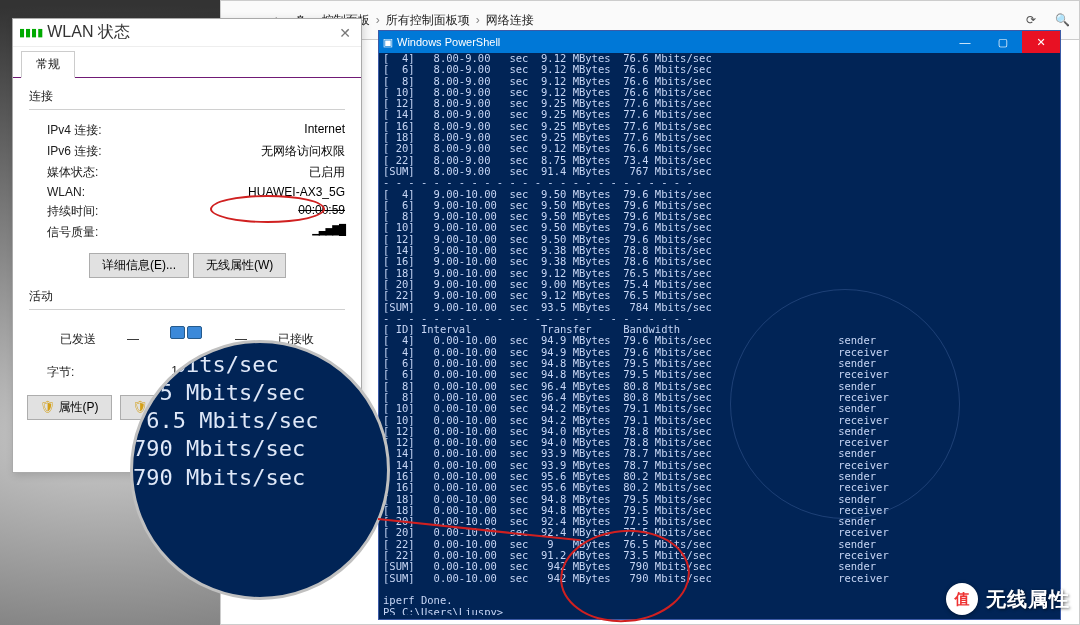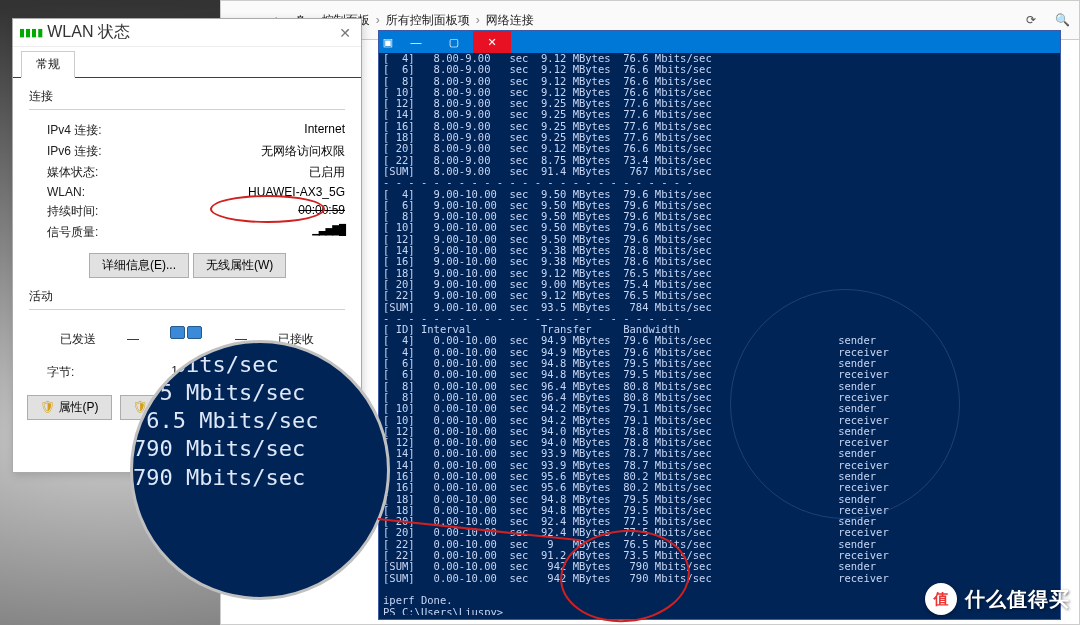--- a/index.html
+++ b/index.html
@@ -272,29 +272,30 @@
   <div class="lines" id="zoom-lines">0 Mbits/sec
 6.5 Mbits/sec
 76.5 Mbits/sec
 790 Mbits/sec
 790 Mbits/sec</div>
 </div>
 
 <div class="ps">
   <div class="titlebar">
     <span class="ico">▣</span>
+    <span class="ttl">Windows PowerShell</span>
     <span class="wb">—</span>
     <span class="wb">▢</span>
     <span class="wb close">✕</span>
   </div>
   <div class="body" id="ps-body"><div>[&nbsp;&nbsp;4]&nbsp;&nbsp;&nbsp;8.00-9.00&nbsp;&nbsp;&nbsp;sec&nbsp;&nbsp;9.12&nbsp;MBytes&nbsp;&nbsp;76.6&nbsp;Mbits/sec</div><div>[&nbsp;&nbsp;6]&nbsp;&nbsp;&nbsp;8.00-9.00&nbsp;&nbsp;&nbsp;sec&nbsp;&nbsp;9.12&nbsp;MBytes&nbsp;&nbsp;76.6&nbsp;Mbits/sec</div><div>[&nbsp;&nbsp;8]&nbsp;&nbsp;&nbsp;8.00-9.00&nbsp;&nbsp;&nbsp;sec&nbsp;&nbsp;9.12&nbsp;MBytes&nbsp;&nbsp;76.6&nbsp;Mbits/sec</div><div>[&nbsp;10]&nbsp;&nbsp;&nbsp;8.00-9.00&nbsp;&nbsp;&nbsp;sec&nbsp;&nbsp;9.12&nbsp;MBytes&nbsp;&nbsp;76.6&nbsp;Mbits/sec</div><div>[&nbsp;12]&nbsp;&nbsp;&nbsp;8.00-9.00&nbsp;&nbsp;&nbsp;sec&nbsp;&nbsp;9.25&nbsp;MBytes&nbsp;&nbsp;77.6&nbsp;Mbits/sec</div><div>[&nbsp;14]&nbsp;&nbsp;&nbsp;8.00-9.00&nbsp;&nbsp;&nbsp;sec&nbsp;&nbsp;9.25&nbsp;MBytes&nbsp;&nbsp;77.6&nbsp;Mbits/sec</div><div>[&nbsp;16]&nbsp;&nbsp;&nbsp;8.00-9.00&nbsp;&nbsp;&nbsp;sec&nbsp;&nbsp;9.25&nbsp;MBytes&nbsp;&nbsp;77.6&nbsp;Mbits/sec</div><div>[&nbsp;18]&nbsp;&nbsp;&nbsp;8.00-9.00&nbsp;&nbsp;&nbsp;sec&nbsp;&nbsp;9.25&nbsp;MBytes&nbsp;&nbsp;77.6&nbsp;Mbits/sec</div><div>[&nbsp;20]&nbsp;&nbsp;&nbsp;8.00-9.00&nbsp;&nbsp;&nbsp;sec&nbsp;&nbsp;9.12&nbsp;MBytes&nbsp;&nbsp;76.6&nbsp;Mbits/sec</div><div>[&nbsp;22]&nbsp;&nbsp;&nbsp;8.00-9.00&nbsp;&nbsp;&nbsp;sec&nbsp;&nbsp;8.75&nbsp;MBytes&nbsp;&nbsp;73.4&nbsp;Mbits/sec</div><div>[SUM]&nbsp;&nbsp;&nbsp;8.00-9.00&nbsp;&nbsp;&nbsp;sec&nbsp;&nbsp;91.4&nbsp;MBytes&nbsp;&nbsp;&nbsp;767&nbsp;Mbits/sec</div><div>-&nbsp;-&nbsp;-&nbsp;-&nbsp;-&nbsp;-&nbsp;-&nbsp;-&nbsp;-&nbsp;-&nbsp;-&nbsp;-&nbsp;-&nbsp;-&nbsp;-&nbsp;-&nbsp;-&nbsp;-&nbsp;-&nbsp;-&nbsp;-&nbsp;-&nbsp;-&nbsp;-&nbsp;-</div><div>[&nbsp;&nbsp;4]&nbsp;&nbsp;&nbsp;9.00-10.00&nbsp;&nbsp;sec&nbsp;&nbsp;9.50&nbsp;MBytes&nbsp;&nbsp;79.6&nbsp;Mbits/sec</div><div>[&nbsp;&nbsp;6]&nbsp;&nbsp;&nbsp;9.00-10.00&nbsp;&nbsp;sec&nbsp;&nbsp;9.50&nbsp;MBytes&nbsp;&nbsp;79.6&nbsp;Mbits/sec</div><div>[&nbsp;&nbsp;8]&nbsp;&nbsp;&nbsp;9.00-10.00&nbsp;&nbsp;sec&nbsp;&nbsp;9.50&nbsp;MBytes&nbsp;&nbsp;79.6&nbsp;Mbits/sec</div><div>[&nbsp;10]&nbsp;&nbsp;&nbsp;9.00-10.00&nbsp;&nbsp;sec&nbsp;&nbsp;9.50&nbsp;MBytes&nbsp;&nbsp;79.6&nbsp;Mbits/sec</div><div>[&nbsp;12]&nbsp;&nbsp;&nbsp;9.00-10.00&nbsp;&nbsp;sec&nbsp;&nbsp;9.50&nbsp;MBytes&nbsp;&nbsp;79.6&nbsp;Mbits/sec</div><div>[&nbsp;14]&nbsp;&nbsp;&nbsp;9.00-10.00&nbsp;&nbsp;sec&nbsp;&nbsp;9.38&nbsp;MBytes&nbsp;&nbsp;78.8&nbsp;Mbits/sec</div><div>[&nbsp;16]&nbsp;&nbsp;&nbsp;9.00-10.00&nbsp;&nbsp;sec&nbsp;&nbsp;9.38&nbsp;MBytes&nbsp;&nbsp;78.6&nbsp;Mbits/sec</div><div>[&nbsp;18]&nbsp;&nbsp;&nbsp;9.00-10.00&nbsp;&nbsp;sec&nbsp;&nbsp;9.12&nbsp;MBytes&nbsp;&nbsp;76.5&nbsp;Mbits/sec</div><div>[&nbsp;20]&nbsp;&nbsp;&nbsp;9.00-10.00&nbsp;&nbsp;sec&nbsp;&nbsp;9.00&nbsp;MBytes&nbsp;&nbsp;75.4&nbsp;Mbits/sec</div><div>[&nbsp;22]&nbsp;&nbsp;&nbsp;9.00-10.00&nbsp;&nbsp;sec&nbsp;&nbsp;9.12&nbsp;MBytes&nbsp;&nbsp;76.5&nbsp;Mbits/sec</div><div>[SUM]&nbsp;&nbsp;&nbsp;9.00-10.00&nbsp;&nbsp;sec&nbsp;&nbsp;93.5&nbsp;MBytes&nbsp;&nbsp;&nbsp;784&nbsp;Mbits/sec</div><div>-&nbsp;-&nbsp;-&nbsp;-&nbsp;-&nbsp;-&nbsp;-&nbsp;-&nbsp;-&nbsp;-&nbsp;-&nbsp;-&nbsp;-&nbsp;-&nbsp;-&nbsp;-&nbsp;-&nbsp;-&nbsp;-&nbsp;-&nbsp;-&nbsp;-&nbsp;-&nbsp;-&nbsp;-</div><div>[&nbsp;ID]&nbsp;Interval&nbsp;&nbsp;&nbsp;&nbsp;&nbsp;&nbsp;&nbsp;&nbsp;&nbsp;&nbsp;&nbsp;Transfer&nbsp;&nbsp;&nbsp;&nbsp;&nbsp;Bandwidth</div><div>[&nbsp;&nbsp;4]&nbsp;&nbsp;&nbsp;0.00-10.00&nbsp;&nbsp;sec&nbsp;&nbsp;94.9&nbsp;MBytes&nbsp;&nbsp;79.6&nbsp;Mbits/sec&nbsp;&nbsp;&nbsp;&nbsp;&nbsp;&nbsp;&nbsp;&nbsp;&nbsp;&nbsp;&nbsp;&nbsp;&nbsp;&nbsp;&nbsp;&nbsp;&nbsp;&nbsp;&nbsp;&nbsp;sender</div><div>[&nbsp;&nbsp;4]&nbsp;&nbsp;&nbsp;0.00-10.00&nbsp;&nbsp;sec&nbsp;&nbsp;94.9&nbsp;MBytes&nbsp;&nbsp;79.6&nbsp;Mbits/sec&nbsp;&nbsp;&nbsp;&nbsp;&nbsp;&nbsp;&nbsp;&nbsp;&nbsp;&nbsp;&nbsp;&nbsp;&nbsp;&nbsp;&nbsp;&nbsp;&nbsp;&nbsp;&nbsp;&nbsp;receiver</div><div>[&nbsp;&nbsp;6]&nbsp;&nbsp;&nbsp;0.00-10.00&nbsp;&nbsp;sec&nbsp;&nbsp;94.8&nbsp;MBytes&nbsp;&nbsp;79.5&nbsp;Mbits/sec&nbsp;&nbsp;&nbsp;&nbsp;&nbsp;&nbsp;&nbsp;&nbsp;&nbsp;&nbsp;&nbsp;&nbsp;&nbsp;&nbsp;&nbsp;&nbsp;&nbsp;&nbsp;&nbsp;&nbsp;sender</div><div>[&nbsp;&nbsp;6]&nbsp;&nbsp;&nbsp;0.00-10.00&nbsp;&nbsp;sec&nbsp;&nbsp;94.8&nbsp;MBytes&nbsp;&nbsp;79.5&nbsp;Mbits/sec&nbsp;&nbsp;&nbsp;&nbsp;&nbsp;&nbsp;&nbsp;&nbsp;&nbsp;&nbsp;&nbsp;&nbsp;&nbsp;&nbsp;&nbsp;&nbsp;&nbsp;&nbsp;&nbsp;&nbsp;receiver</div><div>[&nbsp;&nbsp;8]&nbsp;&nbsp;&nbsp;0.00-10.00&nbsp;&nbsp;sec&nbsp;&nbsp;96.4&nbsp;MBytes&nbsp;&nbsp;80.8&nbsp;Mbits/sec&nbsp;&nbsp;&nbsp;&nbsp;&nbsp;&nbsp;&nbsp;&nbsp;&nbsp;&nbsp;&nbsp;&nbsp;&nbsp;&nbsp;&nbsp;&nbsp;&nbsp;&nbsp;&nbsp;&nbsp;sender</div><div>[&nbsp;&nbsp;8]&nbsp;&nbsp;&nbsp;0.00-10.00&nbsp;&nbsp;sec&nbsp;&nbsp;96.4&nbsp;MBytes&nbsp;&nbsp;80.8&nbsp;Mbits/sec&nbsp;&nbsp;&nbsp;&nbsp;&nbsp;&nbsp;&nbsp;&nbsp;&nbsp;&nbsp;&nbsp;&nbsp;&nbsp;&nbsp;&nbsp;&nbsp;&nbsp;&nbsp;&nbsp;&nbsp;receiver</div><div>[&nbsp;10]&nbsp;&nbsp;&nbsp;0.00-10.00&nbsp;&nbsp;sec&nbsp;&nbsp;94.2&nbsp;MBytes&nbsp;&nbsp;79.1&nbsp;Mbits/sec&nbsp;&nbsp;&nbsp;&nbsp;&nbsp;&nbsp;&nbsp;&nbsp;&nbsp;&nbsp;&nbsp;&nbsp;&nbsp;&nbsp;&nbsp;&nbsp;&nbsp;&nbsp;&nbsp;&nbsp;sender</div><div>[&nbsp;10]&nbsp;&nbsp;&nbsp;0.00-10.00&nbsp;&nbsp;sec&nbsp;&nbsp;94.2&nbsp;MBytes&nbsp;&nbsp;79.1&nbsp;Mbits/sec&nbsp;&nbsp;&nbsp;&nbsp;&nbsp;&nbsp;&nbsp;&nbsp;&nbsp;&nbsp;&nbsp;&nbsp;&nbsp;&nbsp;&nbsp;&nbsp;&nbsp;&nbsp;&nbsp;&nbsp;receiver</div><div>[&nbsp;12]&nbsp;&nbsp;&nbsp;0.00-10.00&nbsp;&nbsp;sec&nbsp;&nbsp;94.0&nbsp;MBytes&nbsp;&nbsp;78.8&nbsp;Mbits/sec&nbsp;&nbsp;&nbsp;&nbsp;&nbsp;&nbsp;&nbsp;&nbsp;&nbsp;&nbsp;&nbsp;&nbsp;&nbsp;&nbsp;&nbsp;&nbsp;&nbsp;&nbsp;&nbsp;&nbsp;sender</div><div>[&nbsp;12]&nbsp;&nbsp;&nbsp;0.00-10.00&nbsp;&nbsp;sec&nbsp;&nbsp;94.0&nbsp;MBytes&nbsp;&nbsp;78.8&nbsp;Mbits/sec&nbsp;&nbsp;&nbsp;&nbsp;&nbsp;&nbsp;&nbsp;&nbsp;&nbsp;&nbsp;&nbsp;&nbsp;&nbsp;&nbsp;&nbsp;&nbsp;&nbsp;&nbsp;&nbsp;&nbsp;receiver</div><div>[&nbsp;14]&nbsp;&nbsp;&nbsp;0.00-10.00&nbsp;&nbsp;sec&nbsp;&nbsp;93.9&nbsp;MBytes&nbsp;&nbsp;78.7&nbsp;Mbits/sec&nbsp;&nbsp;&nbsp;&nbsp;&nbsp;&nbsp;&nbsp;&nbsp;&nbsp;&nbsp;&nbsp;&nbsp;&nbsp;&nbsp;&nbsp;&nbsp;&nbsp;&nbsp;&nbsp;&nbsp;sender</div><div>[&nbsp;14]&nbsp;&nbsp;&nbsp;0.00-10.00&nbsp;&nbsp;sec&nbsp;&nbsp;93.9&nbsp;MBytes&nbsp;&nbsp;78.7&nbsp;Mbits/sec&nbsp;&nbsp;&nbsp;&nbsp;&nbsp;&nbsp;&nbsp;&nbsp;&nbsp;&nbsp;&nbsp;&nbsp;&nbsp;&nbsp;&nbsp;&nbsp;&nbsp;&nbsp;&nbsp;&nbsp;receiver</div><div>[&nbsp;16]&nbsp;&nbsp;&nbsp;0.00-10.00&nbsp;&nbsp;sec&nbsp;&nbsp;95.6&nbsp;MBytes&nbsp;&nbsp;80.2&nbsp;Mbits/sec&nbsp;&nbsp;&nbsp;&nbsp;&nbsp;&nbsp;&nbsp;&nbsp;&nbsp;&nbsp;&nbsp;&nbsp;&nbsp;&nbsp;&nbsp;&nbsp;&nbsp;&nbsp;&nbsp;&nbsp;sender</div><div>[&nbsp;16]&nbsp;&nbsp;&nbsp;0.00-10.00&nbsp;&nbsp;sec&nbsp;&nbsp;95.6&nbsp;MBytes&nbsp;&nbsp;80.2&nbsp;Mbits/sec&nbsp;&nbsp;&nbsp;&nbsp;&nbsp;&nbsp;&nbsp;&nbsp;&nbsp;&nbsp;&nbsp;&nbsp;&nbsp;&nbsp;&nbsp;&nbsp;&nbsp;&nbsp;&nbsp;&nbsp;receiver</div><div>[&nbsp;18]&nbsp;&nbsp;&nbsp;0.00-10.00&nbsp;&nbsp;sec&nbsp;&nbsp;94.8&nbsp;MBytes&nbsp;&nbsp;79.5&nbsp;Mbits/sec&nbsp;&nbsp;&nbsp;&nbsp;&nbsp;&nbsp;&nbsp;&nbsp;&nbsp;&nbsp;&nbsp;&nbsp;&nbsp;&nbsp;&nbsp;&nbsp;&nbsp;&nbsp;&nbsp;&nbsp;sender</div><div>[&nbsp;18]&nbsp;&nbsp;&nbsp;0.00-10.00&nbsp;&nbsp;sec&nbsp;&nbsp;94.8&nbsp;MBytes&nbsp;&nbsp;79.5&nbsp;Mbits/sec&nbsp;&nbsp;&nbsp;&nbsp;&nbsp;&nbsp;&nbsp;&nbsp;&nbsp;&nbsp;&nbsp;&nbsp;&nbsp;&nbsp;&nbsp;&nbsp;&nbsp;&nbsp;&nbsp;&nbsp;receiver</div><div>[&nbsp;20]&nbsp;&nbsp;&nbsp;0.00-10.00&nbsp;&nbsp;sec&nbsp;&nbsp;92.4&nbsp;MBytes&nbsp;&nbsp;77.5&nbsp;Mbits/sec&nbsp;&nbsp;&nbsp;&nbsp;&nbsp;&nbsp;&nbsp;&nbsp;&nbsp;&nbsp;&nbsp;&nbsp;&nbsp;&nbsp;&nbsp;&nbsp;&nbsp;&nbsp;&nbsp;&nbsp;sender</div><div>[&nbsp;20]&nbsp;&nbsp;&nbsp;0.00-10.00&nbsp;&nbsp;sec&nbsp;&nbsp;92.4&nbsp;MBytes&nbsp;&nbsp;77.5&nbsp;Mbits/sec&nbsp;&nbsp;&nbsp;&nbsp;&nbsp;&nbsp;&nbsp;&nbsp;&nbsp;&nbsp;&nbsp;&nbsp;&nbsp;&nbsp;&nbsp;&nbsp;&nbsp;&nbsp;&nbsp;&nbsp;receiver</div><div>[&nbsp;22]&nbsp;&nbsp;&nbsp;0.00-10.00&nbsp;&nbsp;sec&nbsp;&nbsp;&nbsp;9&nbsp;&nbsp;&nbsp;MBytes&nbsp;&nbsp;76.5&nbsp;Mbits/sec&nbsp;&nbsp;&nbsp;&nbsp;&nbsp;&nbsp;&nbsp;&nbsp;&nbsp;&nbsp;&nbsp;&nbsp;&nbsp;&nbsp;&nbsp;&nbsp;&nbsp;&nbsp;&nbsp;&nbsp;sender</div><div>[&nbsp;22]&nbsp;&nbsp;&nbsp;0.00-10.00&nbsp;&nbsp;sec&nbsp;&nbsp;91.2&nbsp;MBytes&nbsp;&nbsp;73.5&nbsp;Mbits/sec&nbsp;&nbsp;&nbsp;&nbsp;&nbsp;&nbsp;&nbsp;&nbsp;&nbsp;&nbsp;&nbsp;&nbsp;&nbsp;&nbsp;&nbsp;&nbsp;&nbsp;&nbsp;&nbsp;&nbsp;receiver</div><div>[SUM]&nbsp;&nbsp;&nbsp;0.00-10.00&nbsp;&nbsp;sec&nbsp;&nbsp;&nbsp;942&nbsp;MBytes&nbsp;&nbsp;&nbsp;790&nbsp;Mbits/sec&nbsp;&nbsp;&nbsp;&nbsp;&nbsp;&nbsp;&nbsp;&nbsp;&nbsp;&nbsp;&nbsp;&nbsp;&nbsp;&nbsp;&nbsp;&nbsp;&nbsp;&nbsp;&nbsp;&nbsp;sender</div><div>[SUM]&nbsp;&nbsp;&nbsp;0.00-10.00&nbsp;&nbsp;sec&nbsp;&nbsp;&nbsp;942&nbsp;MBytes&nbsp;&nbsp;&nbsp;790&nbsp;Mbits/sec&nbsp;&nbsp;&nbsp;&nbsp;&nbsp;&nbsp;&nbsp;&nbsp;&nbsp;&nbsp;&nbsp;&nbsp;&nbsp;&nbsp;&nbsp;&nbsp;&nbsp;&nbsp;&nbsp;&nbsp;receiver</div><div></div><div>iperf&nbsp;Done.</div><div>PS&nbsp;C:\Users\Liuspy&gt;&nbsp;_</div></div>
   <div class="ghost-circle"></div>
 </div>
 
 <div class="red-ellipse-2"></div>
 <div class="red-line"></div>
 
 <div class="badge-group">
   <div class="badge-circle">
       <span>值</span>
     </div>
-  <div class="badge-text">什么值得买</div>
+  <div class="badge-text">无线属性</div>
 </div>
 
 </body></html>

